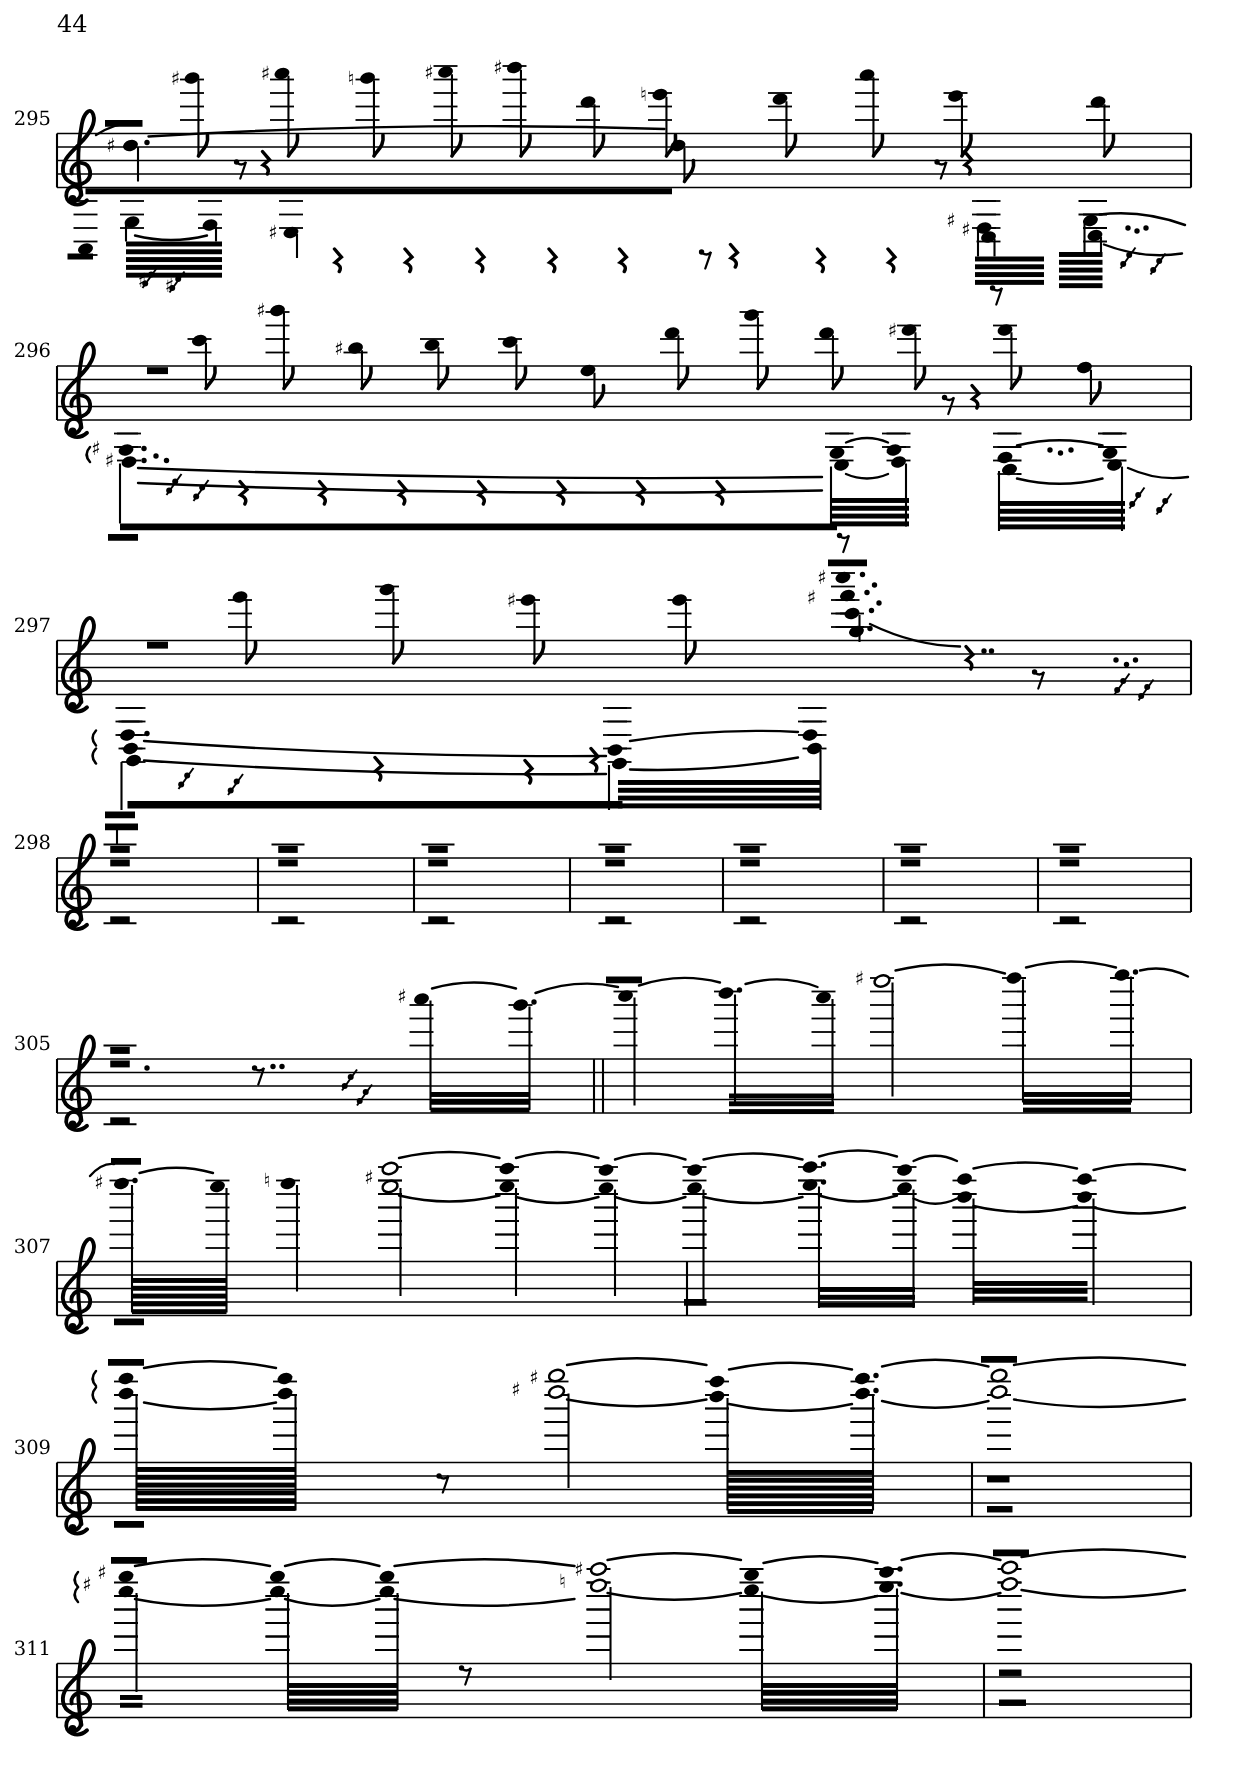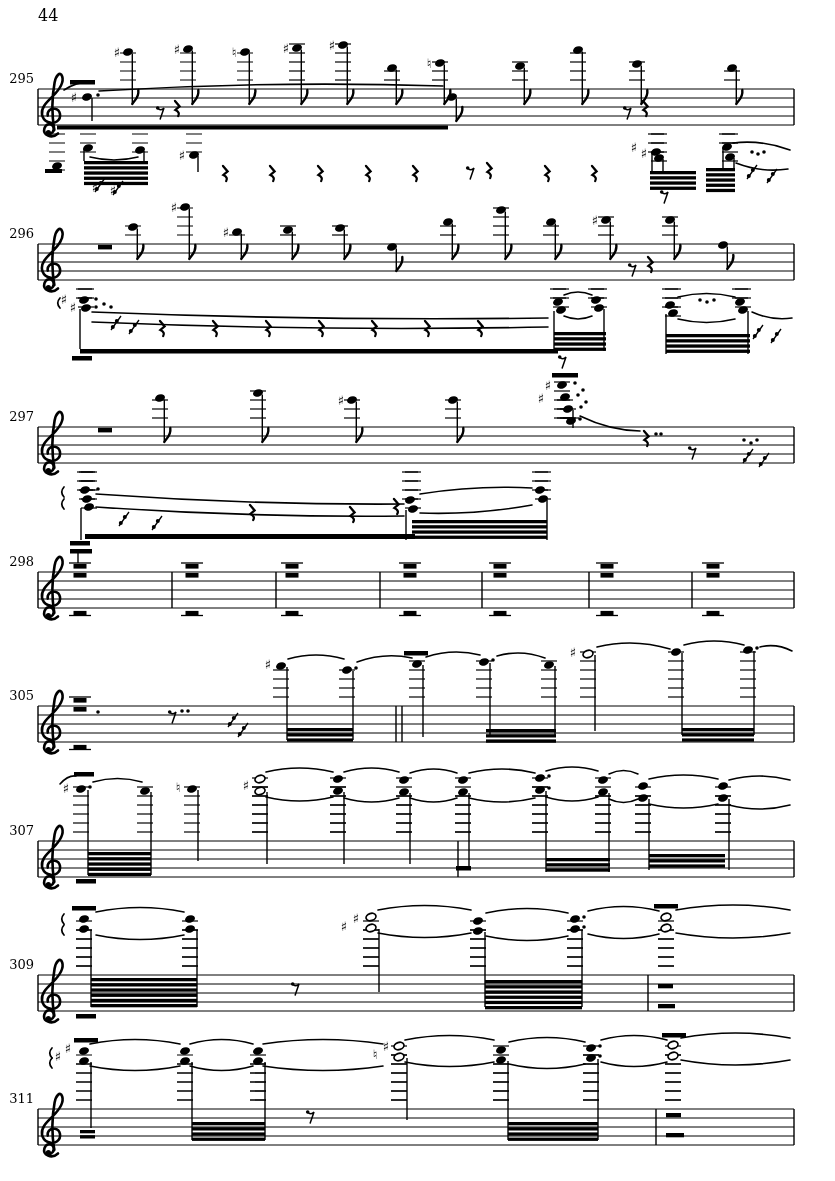--- a/index.html
+++ b/index.html
@@ -1,17 +1,17 @@
 <!DOCTYPE html>
 <html><head>
 <meta charset="utf-8">
 <style>
   html,body{margin:0;padding:0;background:#ffffff;}
   .page{position:relative;width:835px;height:1181px;background:#ffffff;overflow:hidden;
-        font-family:"DejaVu Serif", serif;border-radius:21px;}
+        font-family:"DejaVu Serif", serif;}
   .page-number{position:absolute;left:38px;top:6px;font-size:16px;color:#000;}
   svg.score{position:absolute;left:0;top:0;}
 </style>
 </head>
 <body>
 
 <div class="page">
   <div class="page-number">44</div>
   <svg class="score" id="score" width="835" height="1181" viewBox="0 0 835 1181">
       <g>

